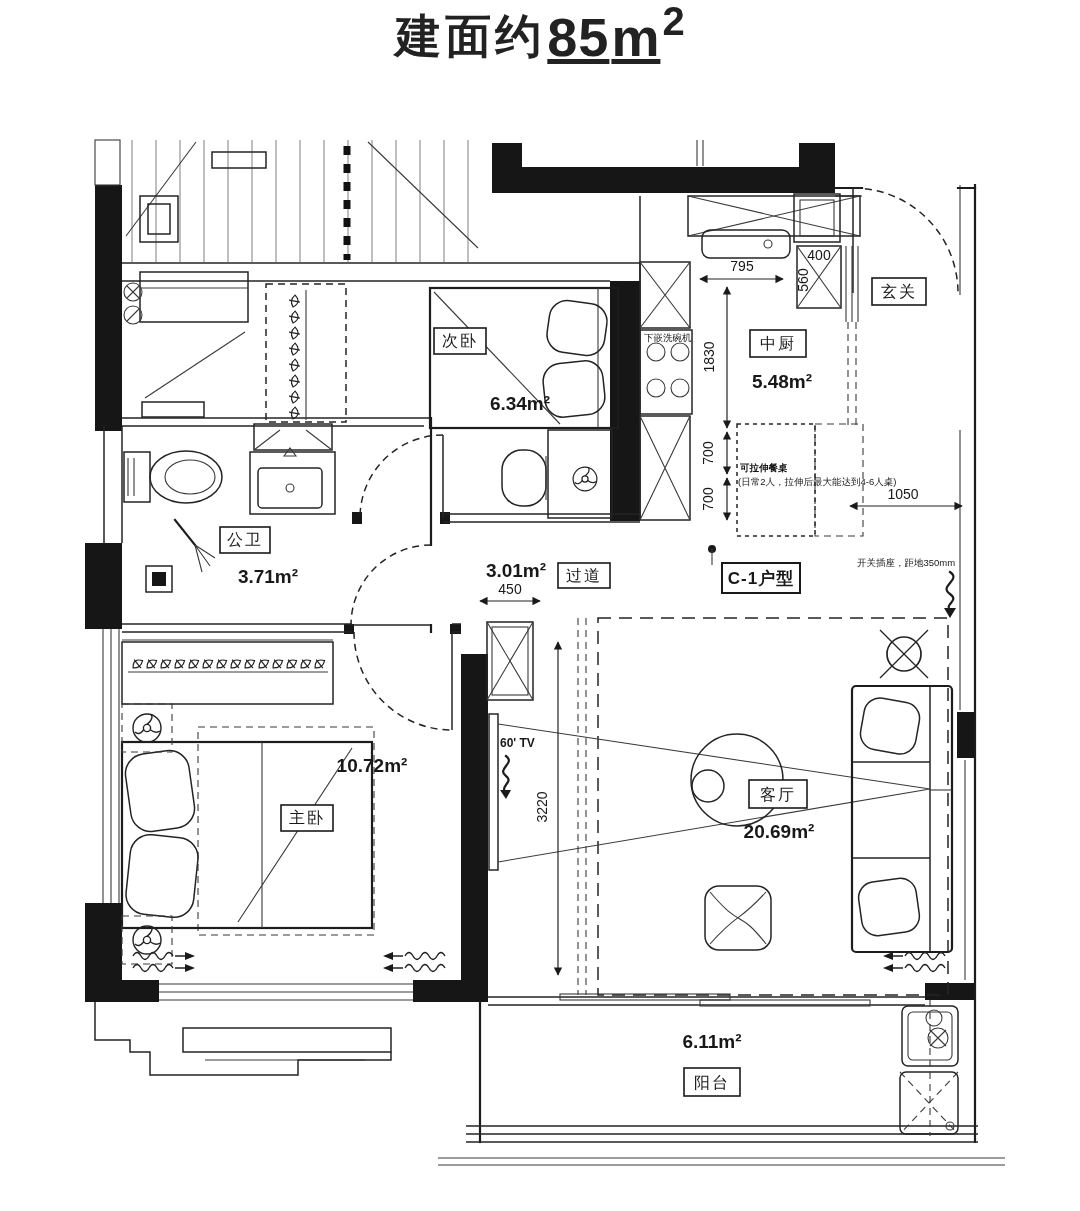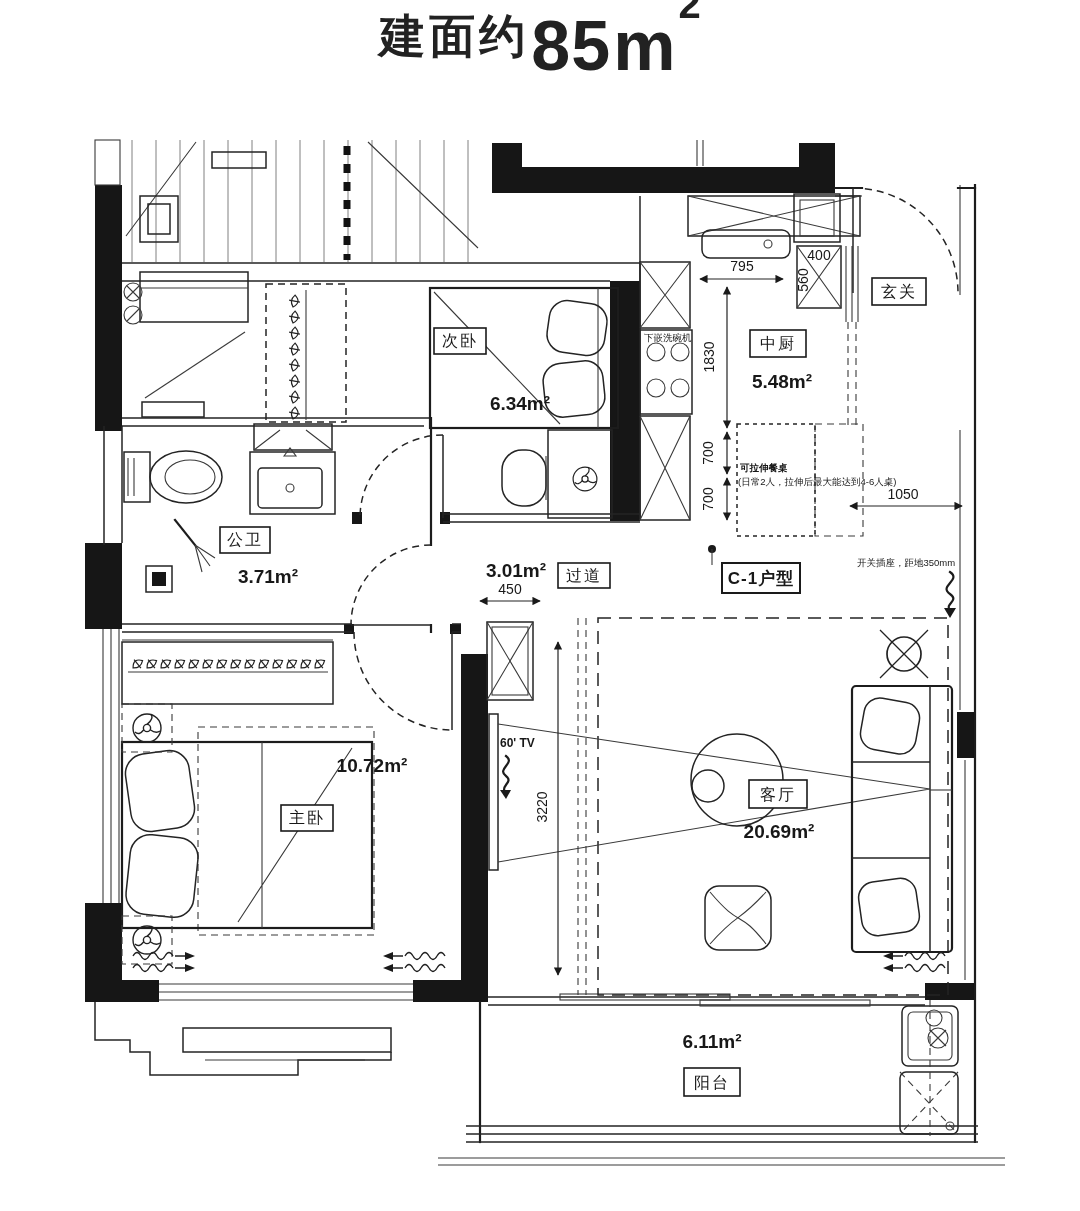--- a/index.html
+++ b/index.html
@@ -1,21 +1,21 @@
 <!DOCTYPE html>
 <html><head>
 <meta charset="utf-8">
 <style>
   html,body{margin:0;padding:0;background:#ffffff;}
   .page{position:relative;width:1080px;height:1211px;background:#ffffff;overflow:hidden;
         font-family:"Liberation Sans",sans-serif;color:#1a1a1a;}
   .title{position:absolute;top:6px;left:0;width:100%;display:flex;justify-content:center;
-         align-items:flex-start;gap:2px;}
+         align-items:flex-end;gap:2px;}
   .title .t-cjk{font-size:46px;font-weight:700;letter-spacing:4px;color:#222;}
-  .title .t-num{font-size:70px;font-weight:600;letter-spacing:1px;color:#222;}
+  .title .t-num{font-size:54px;font-weight:600;letter-spacing:1px;color:#222;text-decoration:underline;}
   .title .t-sup{font-size:40px;font-weight:600;position:relative;top:-24px;color:#222;}
   svg{position:absolute;left:0;top:0;}
   .w2{stroke:#1c1c1c;stroke-width:2.2;fill:none;stroke-linecap:square;}
   .w15{stroke:#242424;stroke-width:1.5;fill:none;}
   .w1{stroke:#3a3a3a;stroke-width:1.1;fill:none;}
   .dash{stroke-dasharray:7,5;}
   .dashs{stroke-dasharray:4,4;}
   .dashf{stroke-dasharray:13,8;}
   .blk{fill:#161616;stroke:none;}
   .dim{stroke:#222;stroke-width:1.2;fill:none;}

